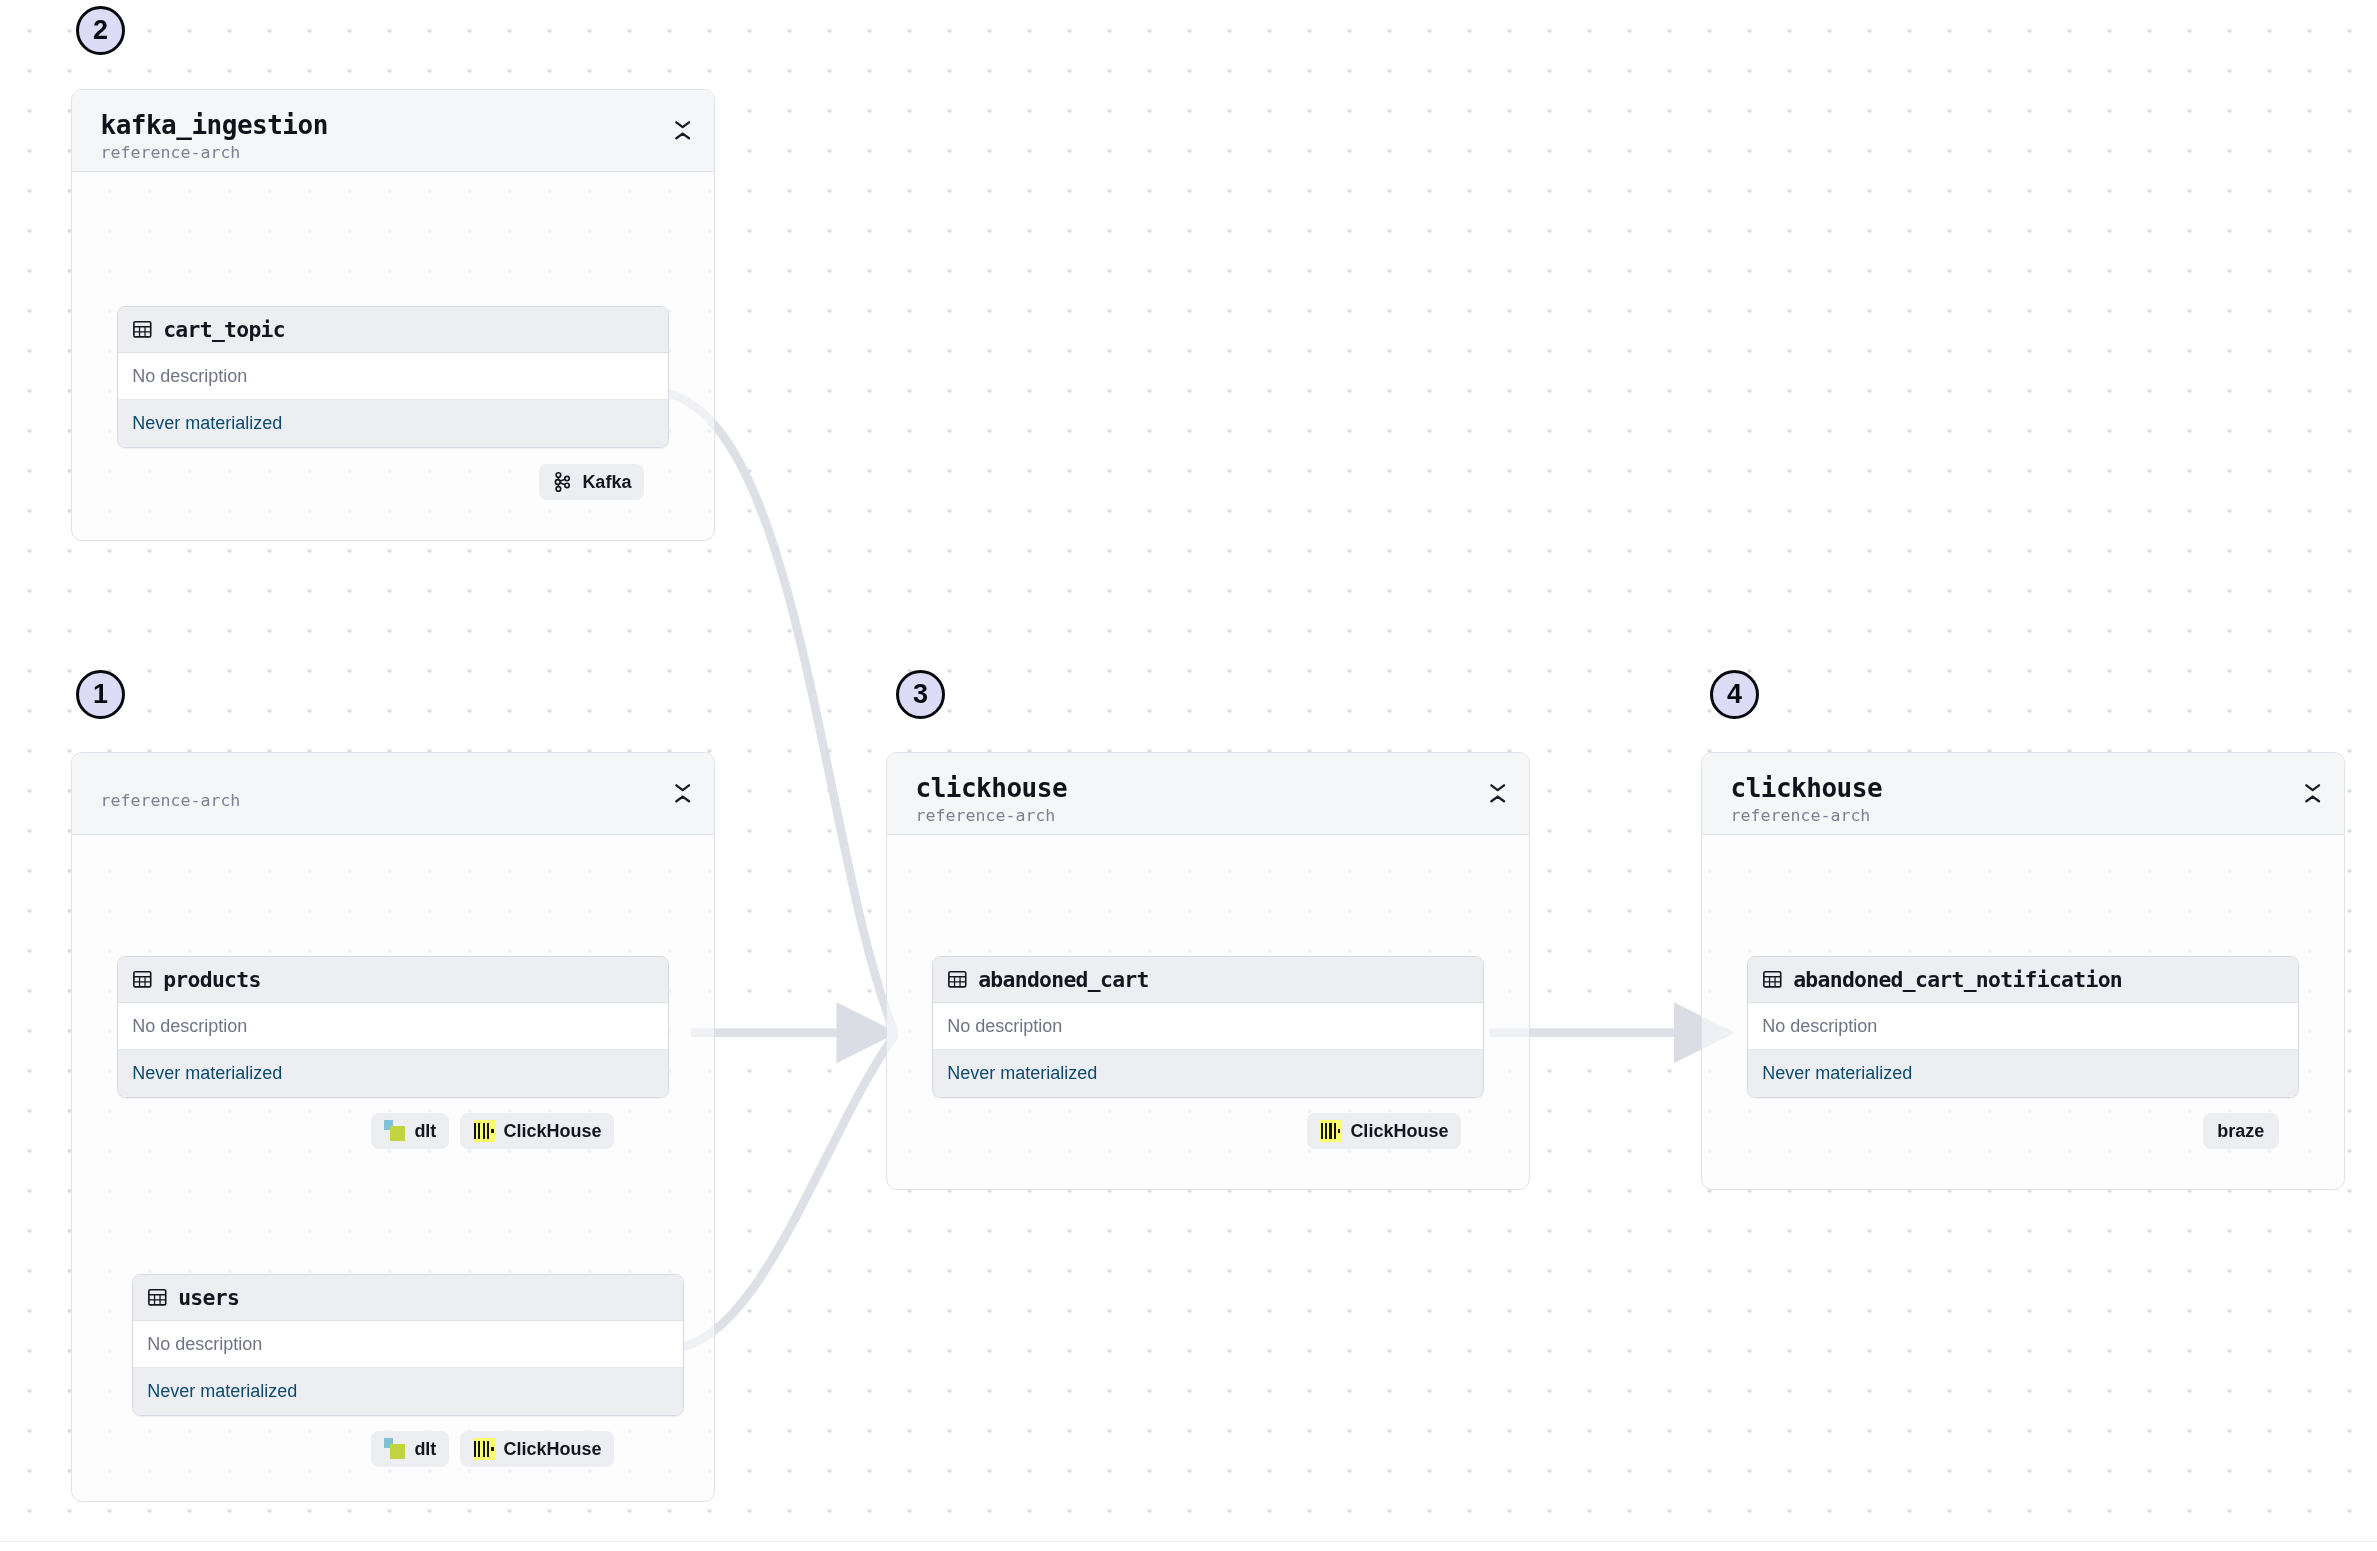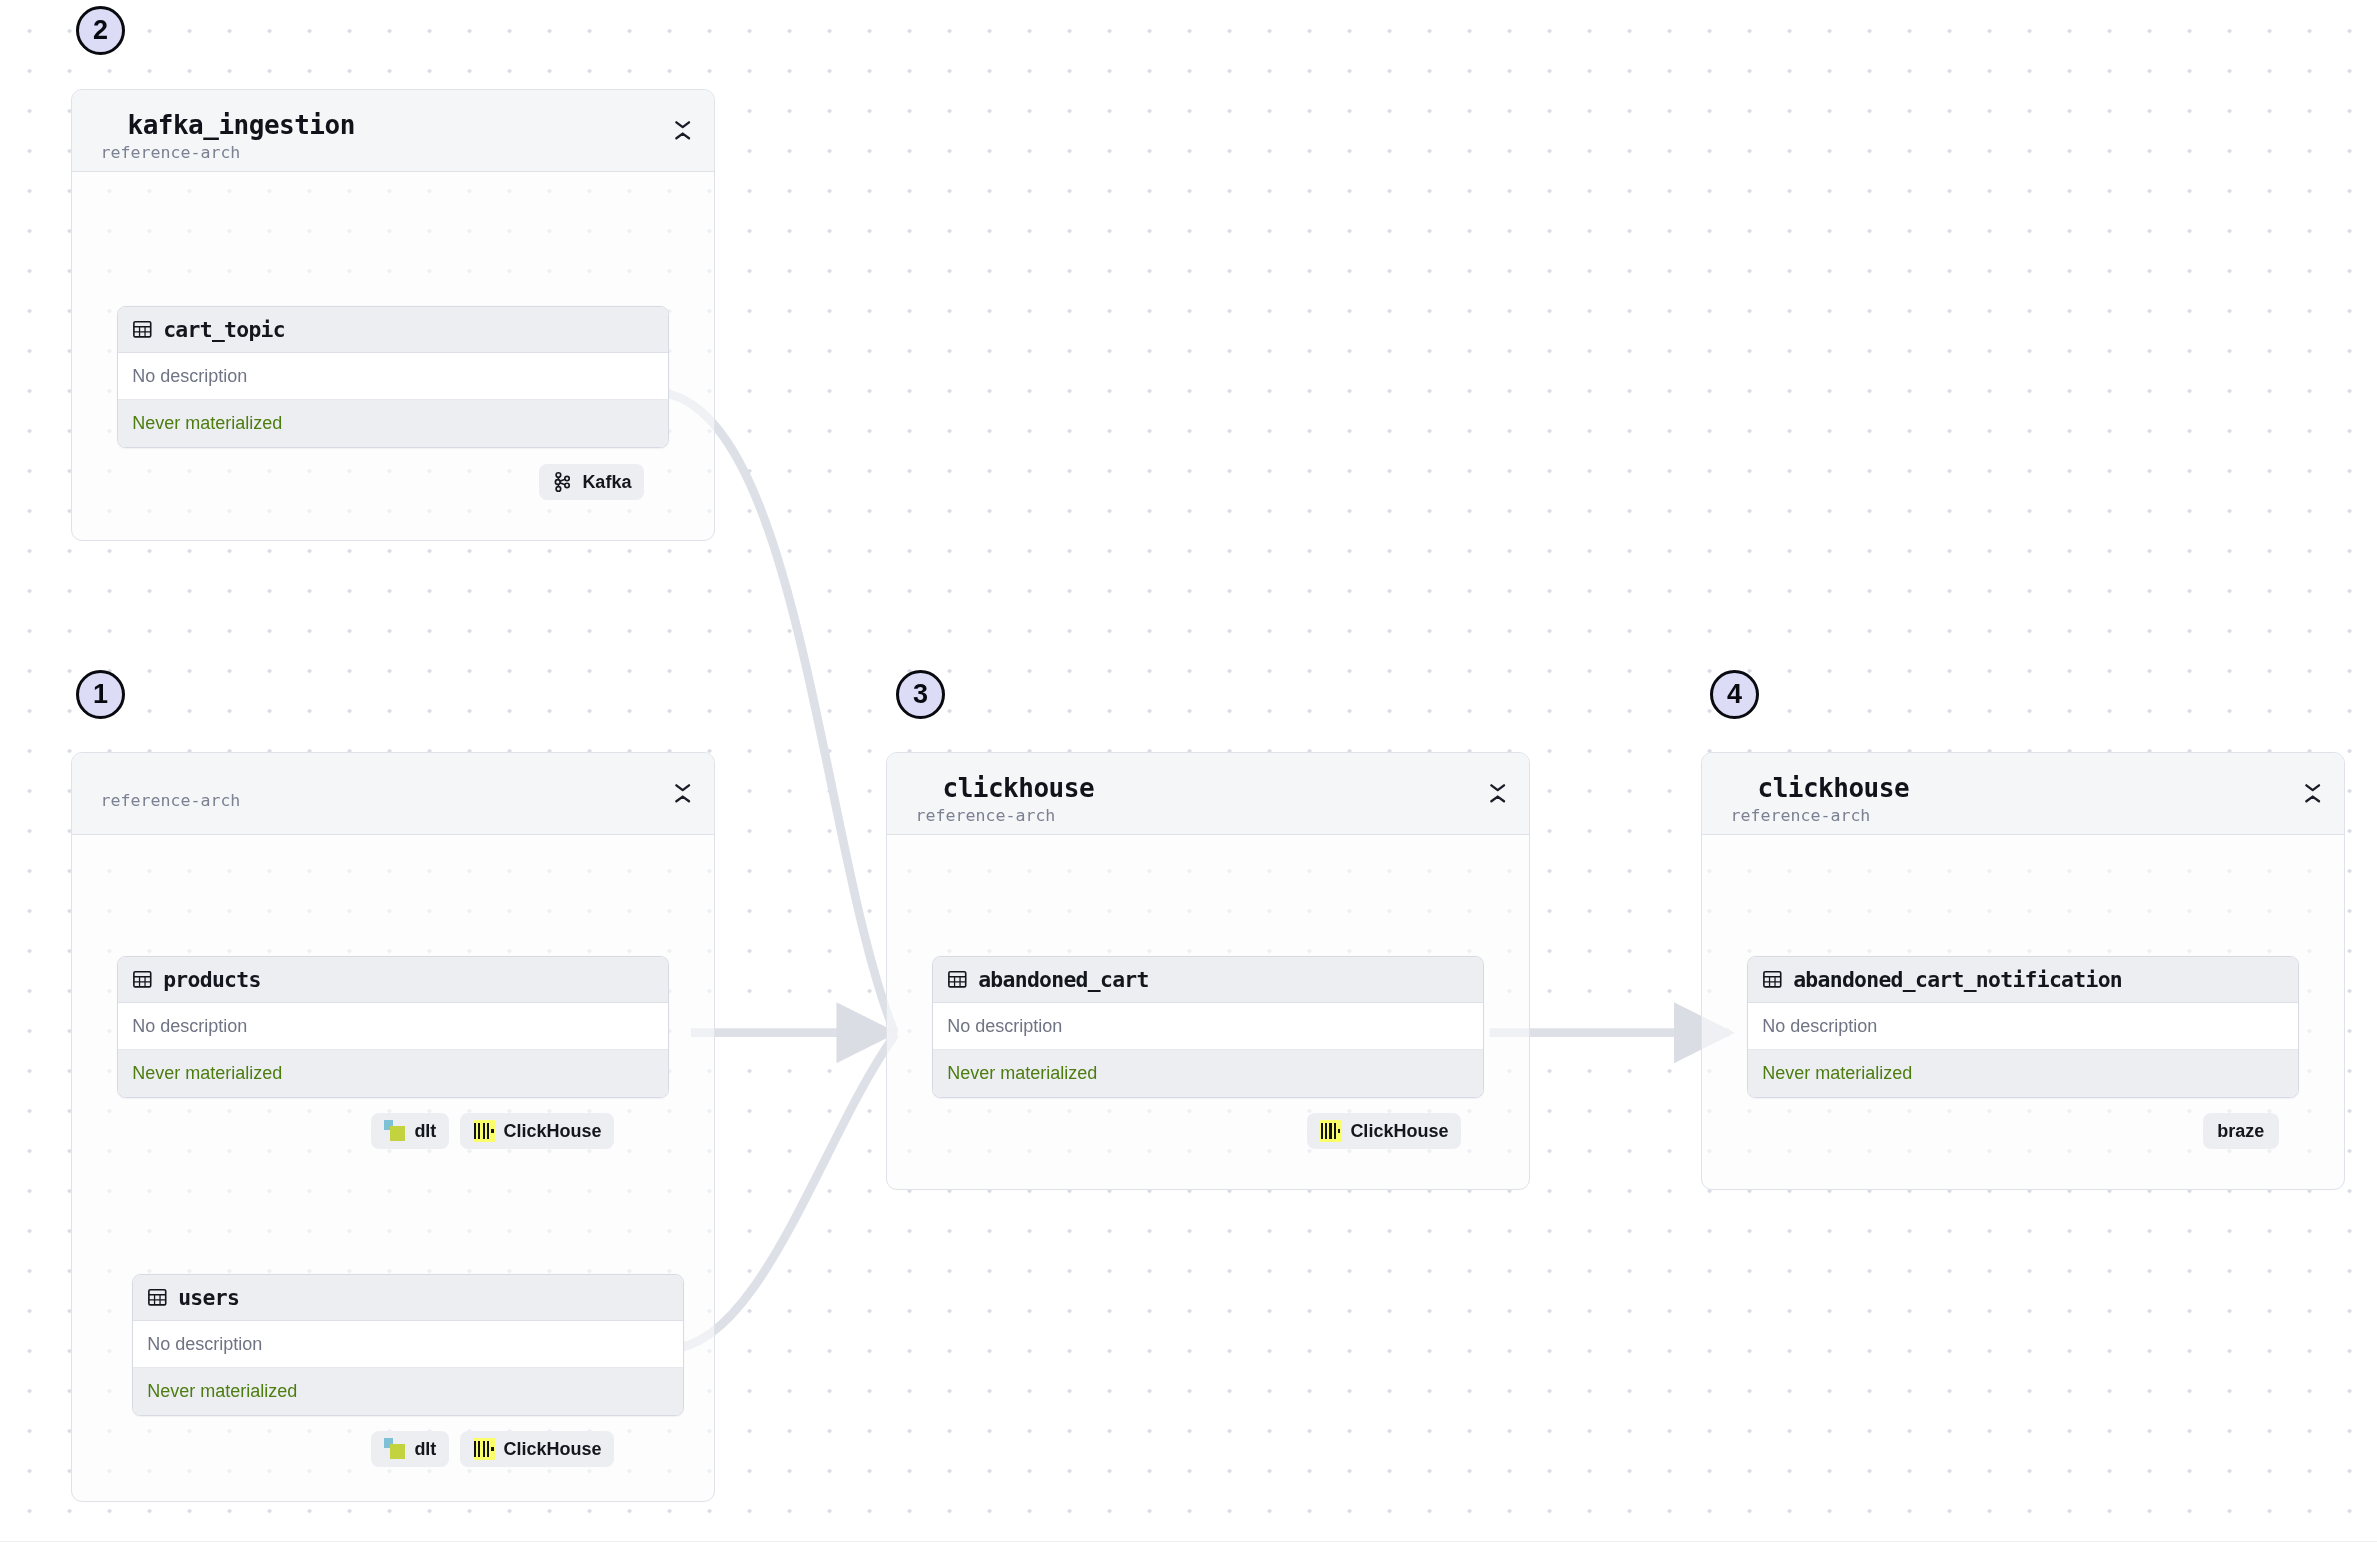--- a/index.html
+++ b/index.html
@@ -59,21 +59,20 @@
     flex-direction: column;
     justify-content: center;
   }
   .group-title {
     font-family: "DejaVu Sans Mono", "Liberation Mono", monospace;
     font-size: 26px;
     font-weight: 700;
     color: #11131a;
     letter-spacing: -0.5px;
     line-height: 1.16;
-    margin-left: 27px;
   }
   .group-subtitle {
     font-family: "DejaVu Sans Mono", "Liberation Mono", monospace;
     font-size: 16.6px;
     font-weight: 400;
     color: #7b8192;
     line-height: 1.3;
     margin-top: 2.4px;
   }
   .collapse-icon {
@@ -146,21 +145,21 @@
     color: #6f7484;
     border-bottom: 0.8px solid #e6e8ee;
   }
   .asset-status {
     height: 47px;
     display: flex;
     align-items: center;
     padding: 0 14.3px;
     background: #eceef2;
     font-size: 18px;
-    color: #4d7c0f;
+    color: #0c4a6e;
   }
 
   
   .badge-row {
     position: absolute;
     display: flex;
     gap: 11px;
     align-items: center;
   }
   .int-badge {

